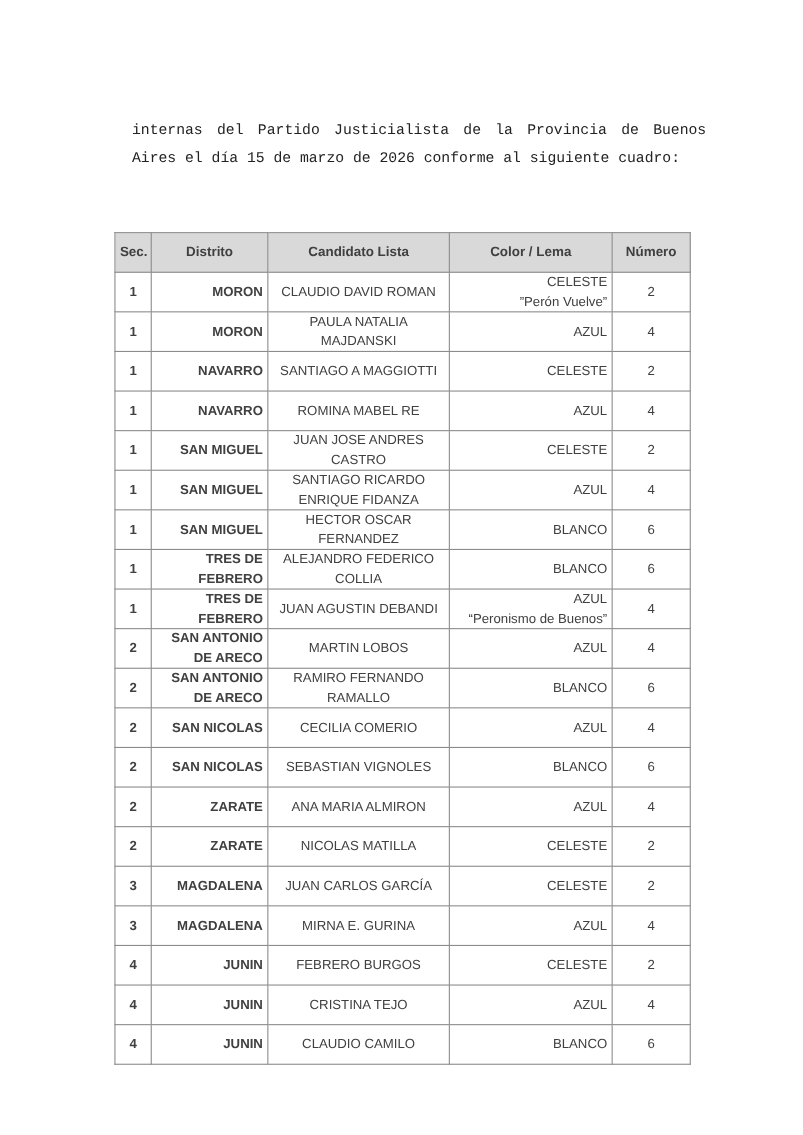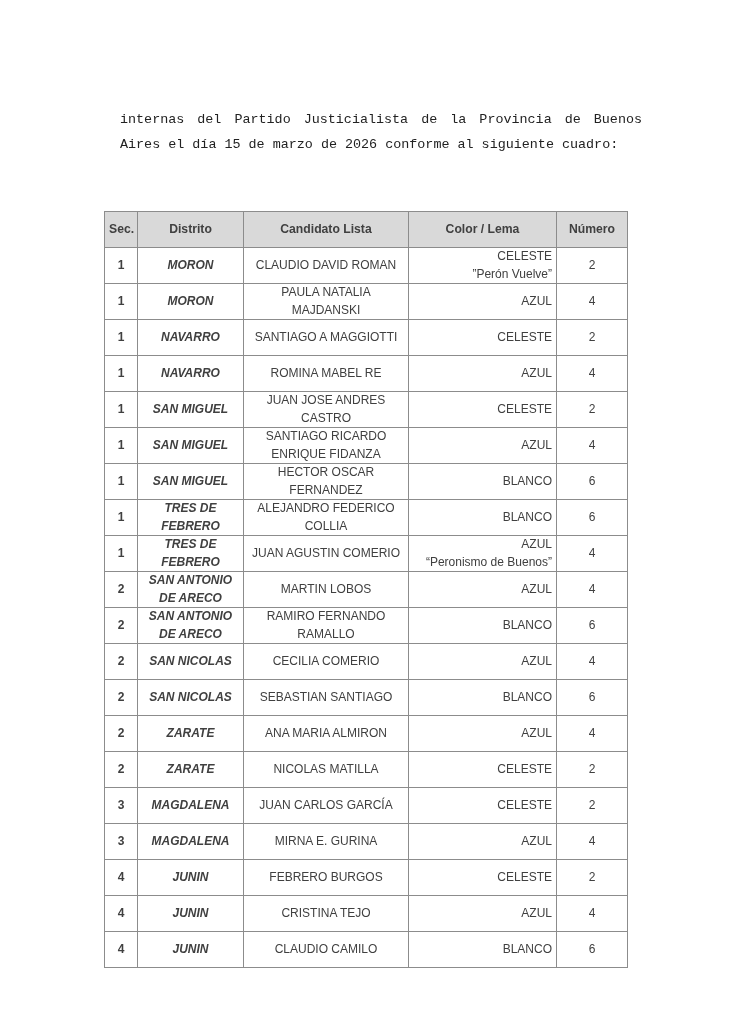--- a/index.html
+++ b/index.html
@@ -54,21 +54,21 @@
     }
     table.grid tbody td {
       height: 35px;
     }
     col.c-sec { width: 33px; }
     col.c-dist { width: 106px; }
     col.c-cand { width: 165px; }
     col.c-color { width: 148px; }
     col.c-num { width: 71px; }
     td.sec { text-align: center; font-weight: bold; }
-    td.dist { font-weight: bold; text-align: center; font-style: italic; }
+    td.dist { font-weight: bold; text-align: right; }
     td.cand { text-align: center; }
     td.color { text-align: right; }
     td.num { text-align: center; }
   </style>
 </head>
 <body>
 
 <p class="intro">internas del Partido Justicialista de la Provincia de Buenos Aires el día 15 de marzo de 2026 conforme al siguiente cuadro:</p>
 
 <table class="grid">
@@ -158,21 +158,21 @@
         <td class="dist">TRES DE FEBRERO</td>
         <td class="cand">ALEJANDRO FEDERICO COLLIA</td>
         <td class="color">
           <div>BLANCO</div>
         </td>
         <td class="num">6</td>
       </tr>
       <tr>
         <td class="sec">1</td>
         <td class="dist">TRES DE FEBRERO</td>
-        <td class="cand">JUAN AGUSTIN COMERIO</td>
+        <td class="cand">JUAN AGUSTIN DEBANDI</td>
         <td class="color">
           <div>AZUL</div>
           <div>“Peronismo de Buenos”</div>
         </td>
         <td class="num">4</td>
       </tr>
       <tr>
         <td class="sec">2</td>
         <td class="dist">SAN ANTONIO DE ARECO</td>
         <td class="cand">MARTIN LOBOS</td>
@@ -195,21 +195,21 @@
         <td class="dist">SAN NICOLAS</td>
         <td class="cand">CECILIA COMERIO</td>
         <td class="color">
           <div>AZUL</div>
         </td>
         <td class="num">4</td>
       </tr>
       <tr>
         <td class="sec">2</td>
         <td class="dist">SAN NICOLAS</td>
-        <td class="cand">SEBASTIAN SANTIAGO</td>
+        <td class="cand">SEBASTIAN VIGNOLES</td>
         <td class="color">
           <div>BLANCO</div>
         </td>
         <td class="num">6</td>
       </tr>
       <tr>
         <td class="sec">2</td>
         <td class="dist">ZARATE</td>
         <td class="cand">ANA MARIA ALMIRON</td>
         <td class="color">

